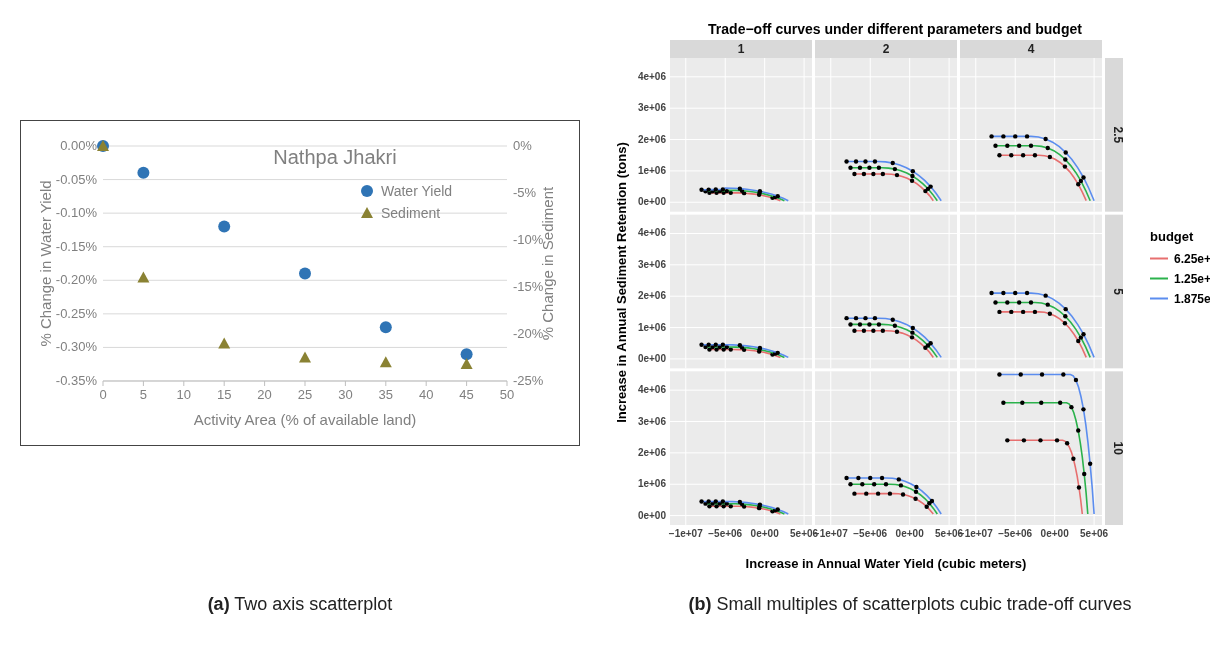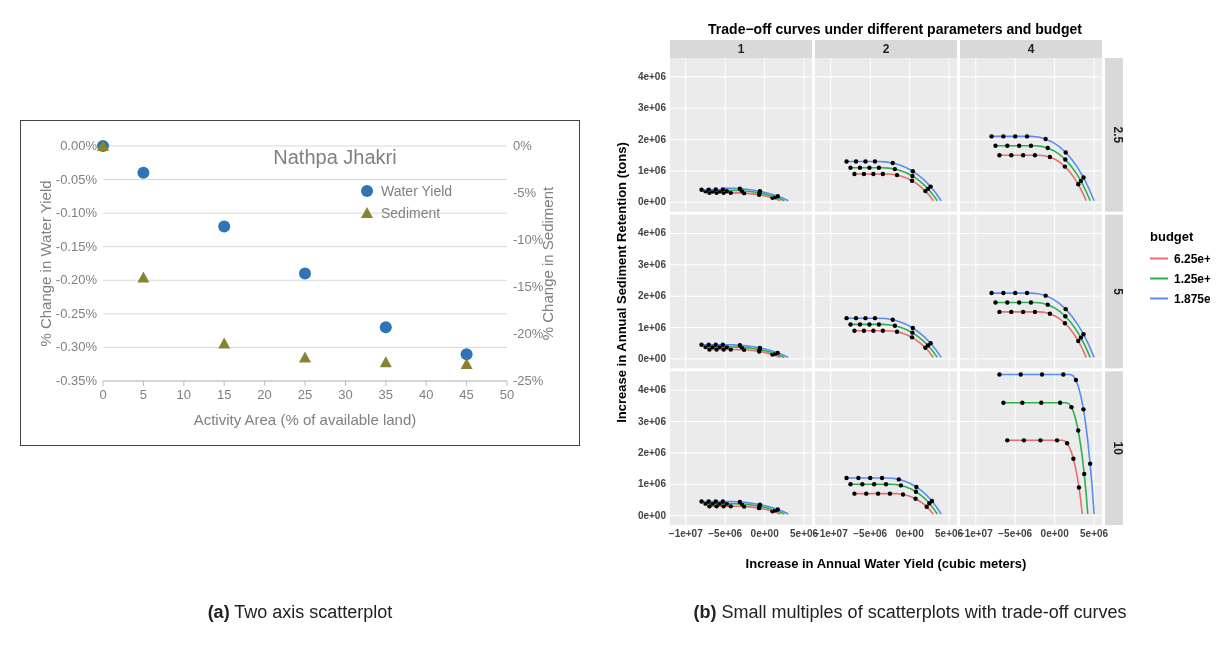--- a/index.html
+++ b/index.html
@@ -24,21 +24,21 @@
     width: 600px;
     font-weight: bold;
   }
   .panel-border {
     border: 1.5px solid #444;
     padding: 10px 12px 10px 12px;
     background: #fff;
   }
   .captions {
     display:flex;
-    margin-top: 18px;
+    margin-top: 10px;
   }
   .caption {
     text-align: center;
     font-size: 18px;
   }
   .caption-a { width: 560px; margin-left: 0; }
   .caption-b { width: 600px; margin-left: 30px; }
   .caption b { font-weight: bold; }
 
   
@@ -498,15 +498,15 @@
       </svg>
   </div>
 
 </div>
 
 <div class="captions">
   <div class="caption caption-a">
     <b>(a)</b><span> Two axis scatterplot</span>
   </div>
   <div class="caption caption-b">
-    <b>(b)</b><span> Small multiples of scatterplots with trade-off curves</span>
+    <b>(b)</b><span> Small multiples of scatterplots cubic trade-off curves</span>
   </div>
 </div>
 
 </body></html>

